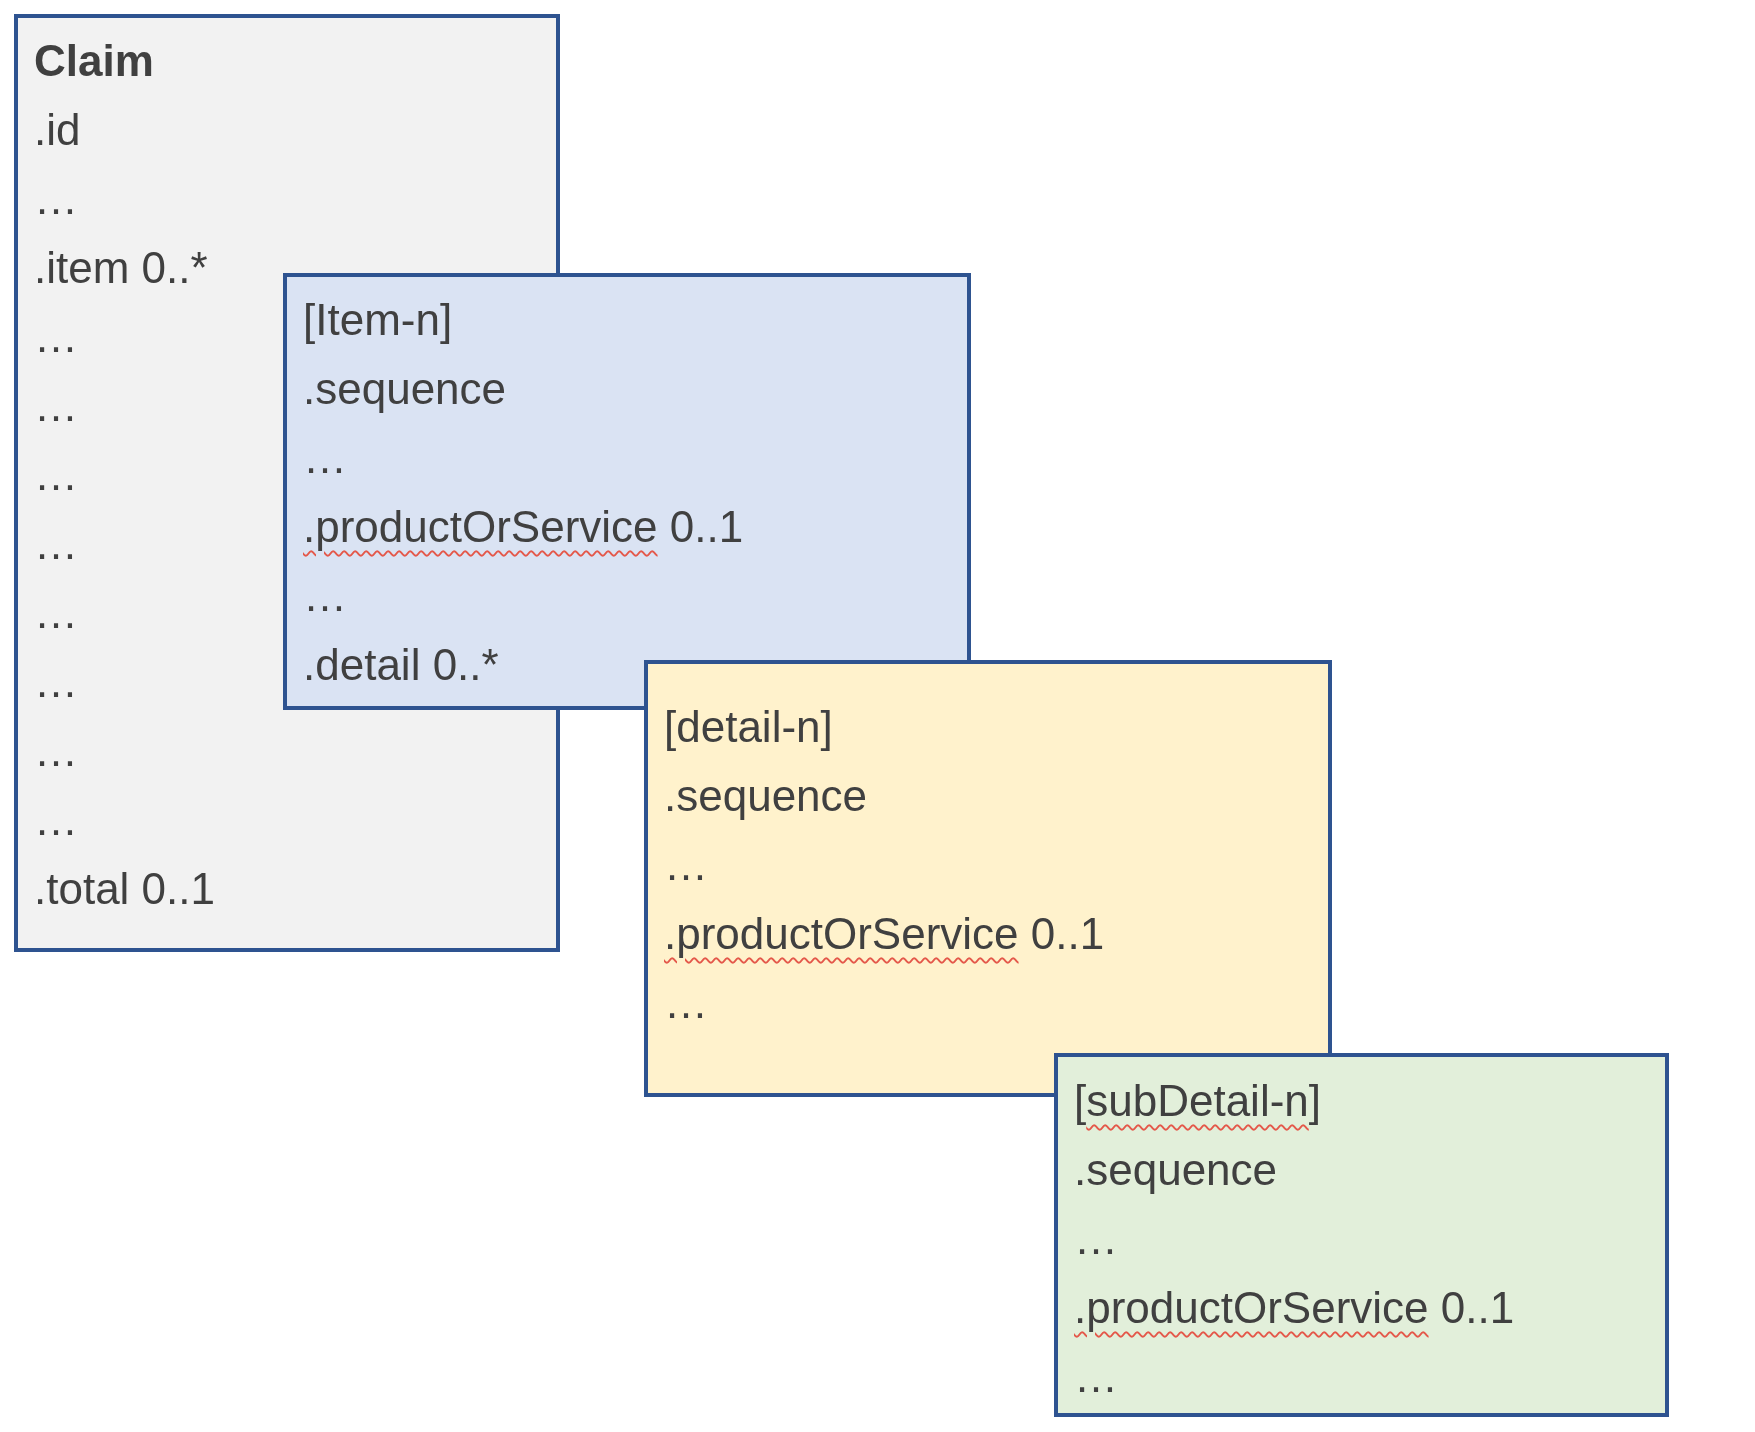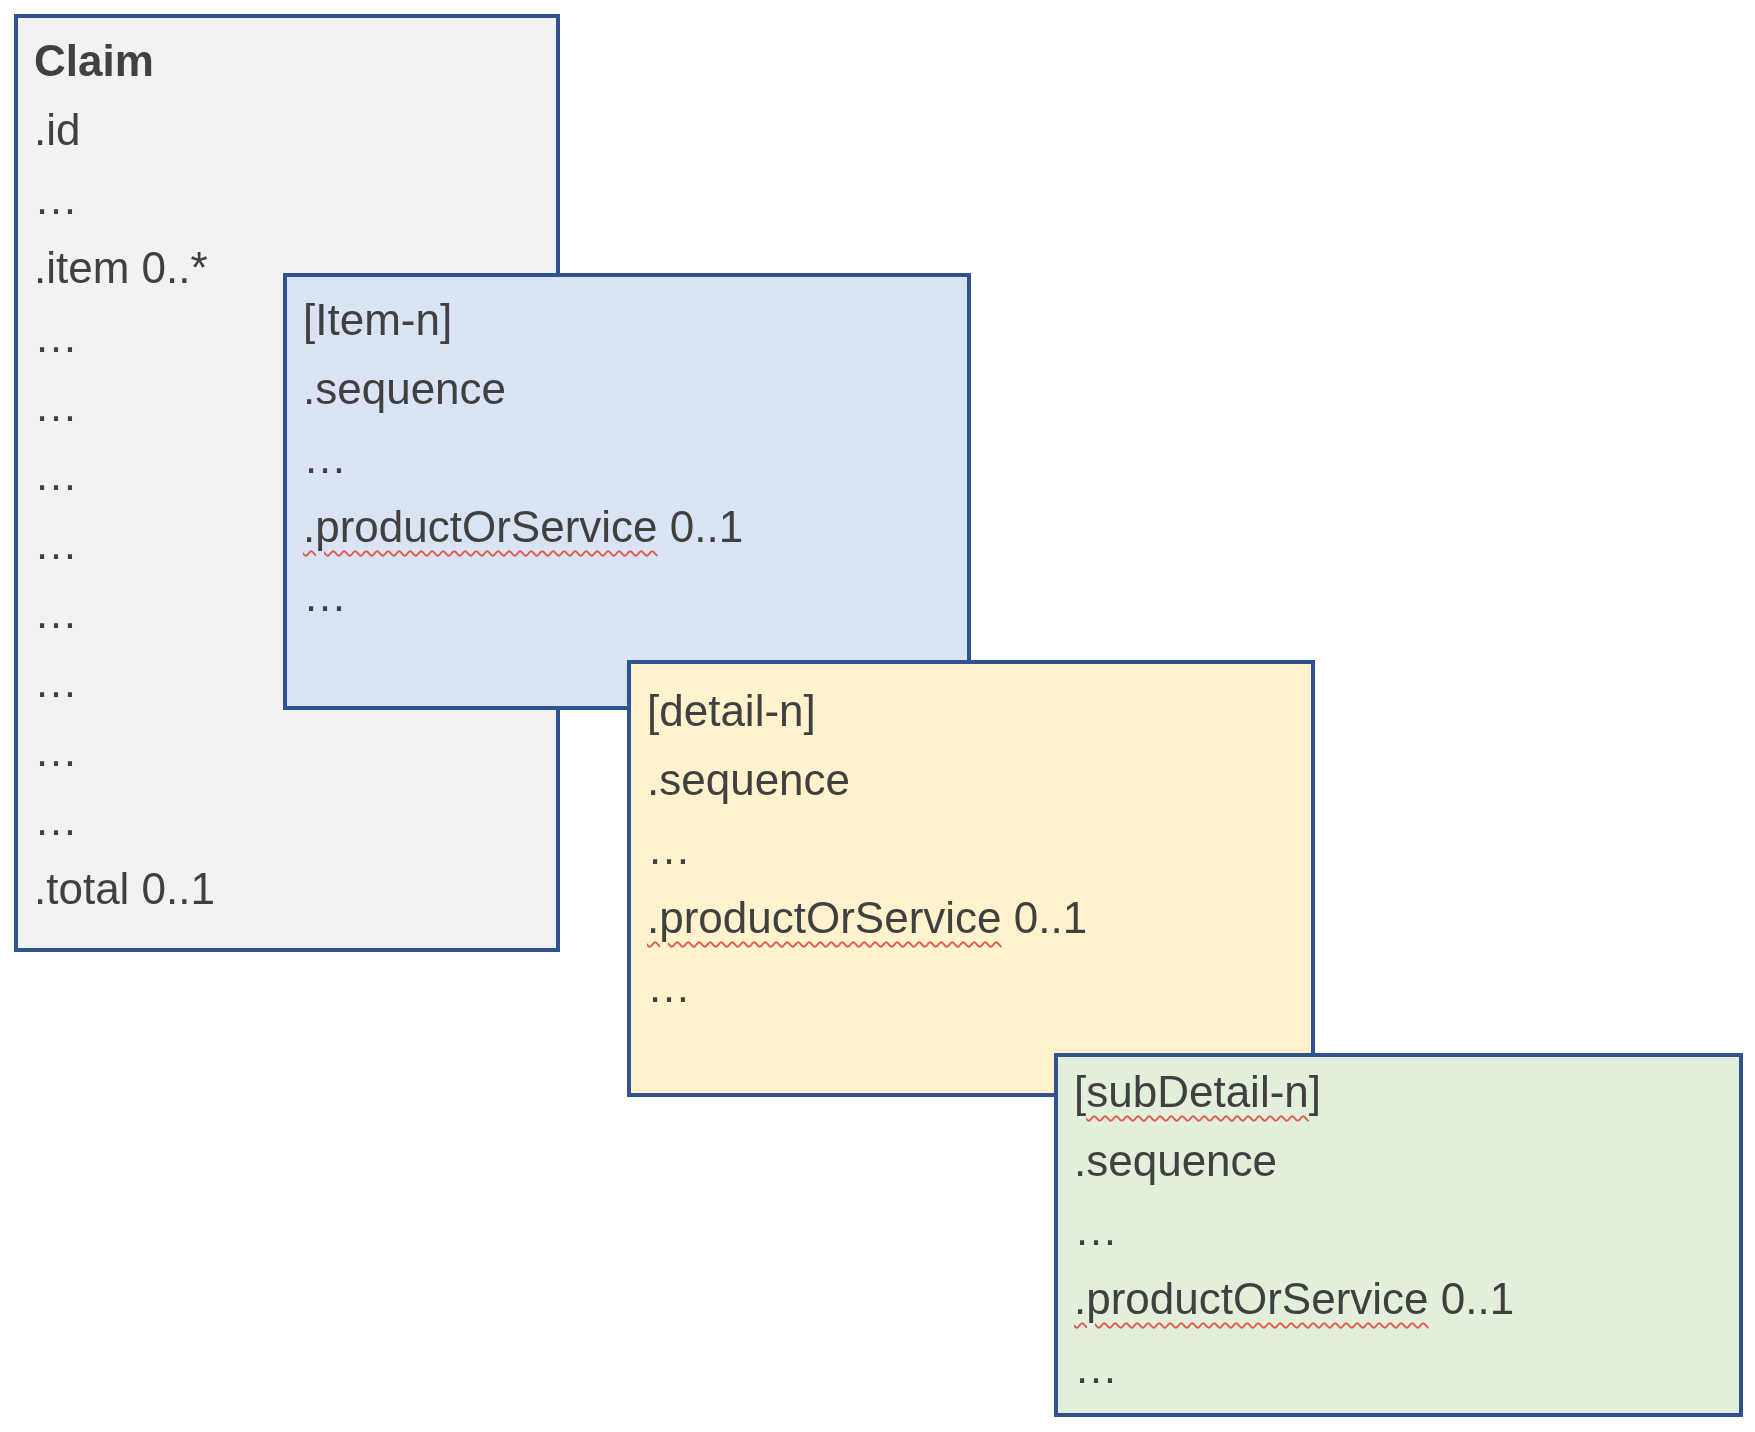--- a/index.html
+++ b/index.html
@@ -20,22 +20,22 @@
     font-size: 44px;
     line-height: 69px;
     white-space: nowrap;
   }
   .row { height: 69px; }
   
   .box-claim .row:first-child { font-weight: bold; }
 
   .box-claim     { left: 14px;   top: 14px;   width: 546px; height: 938px; z-index: 1; }
   .box-item      { left: 283px;  top: 273px;  width: 688px; height: 437px; z-index: 2; padding-left: 16px; }
-  .box-detail    { left: 627px;  top: 660px;  width: 688px; height: 437px; z-index: 3; padding-top: 12px; }
-  .box-subdetail { left: 1054px; top: 1053px; width: 689px; height: 364px; z-index: 4; padding-top: 0; }
+  .box-detail    { left: 644px;  top: 660px;  width: 688px; height: 437px; z-index: 3; padding-top: 28px; }
+  .box-subdetail { left: 1054px; top: 1053px; width: 615px; height: 364px; z-index: 4; padding-top: 9px; }
 
   .sq {
     text-decoration-line: underline;
     text-decoration-style: wavy;
     text-decoration-thickness: 2px;
     text-underline-offset: 8px;
   }
 </style>
 </head>
 <body>
@@ -55,20 +55,21 @@
       <div class="row">…</div>
       <div class="row">…</div>
       <div class="row">.total 0..1</div>
     </div>
   <div class="entity-box box-item" style="background: rgb(218, 227, 243); border-color: rgb(46, 83, 144);">
       <div class="row">[Item-n]</div>
       <div class="row">.sequence</div>
       <div class="row">…</div>
       <div class="row"><span class="sq" style="text-decoration-color: rgb(228, 88, 74);">.productOrService</span> 0..1</div>
       <div class="row">…</div>
+      <div class="row">.detail 0..*</div>
     </div>
   <div class="entity-box box-detail" style="background: rgb(255, 242, 204); border-color: rgb(46, 83, 144);">
       <div class="row">[detail-n]</div>
       <div class="row">.sequence</div>
       <div class="row">…</div>
       <div class="row"><span class="sq" style="text-decoration-color: rgb(228, 88, 74);">.productOrService</span> 0..1</div>
       <div class="row">…</div>
     </div>
   <div class="entity-box box-subdetail" style="background: rgb(226, 239, 218); border-color: rgb(46, 83, 144);">
       <div class="row">[<span class="sq" style="text-decoration-color: rgb(228, 88, 74);">subDetail-n</span>]</div>

